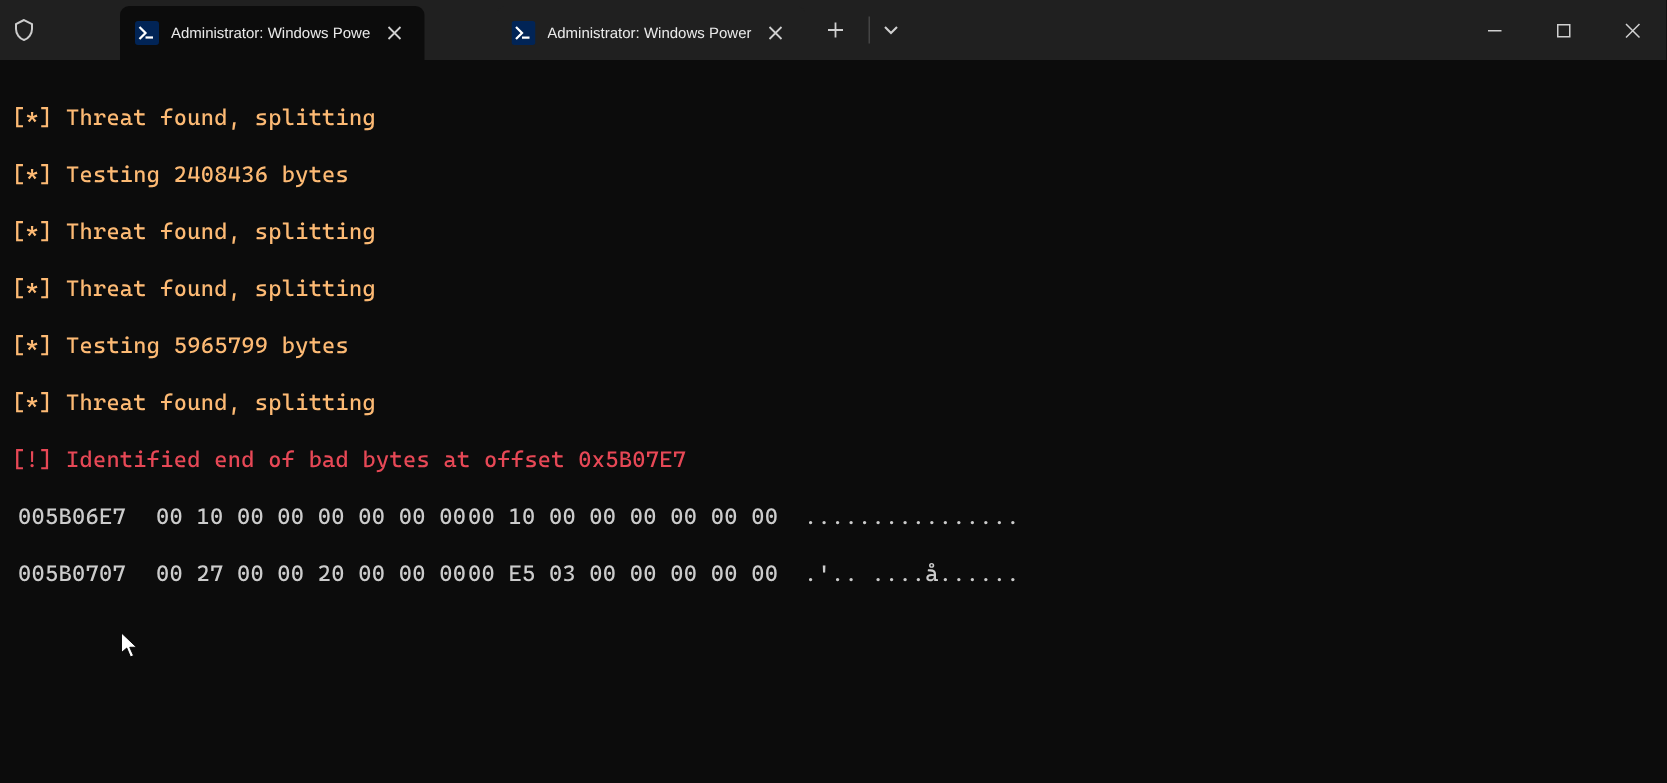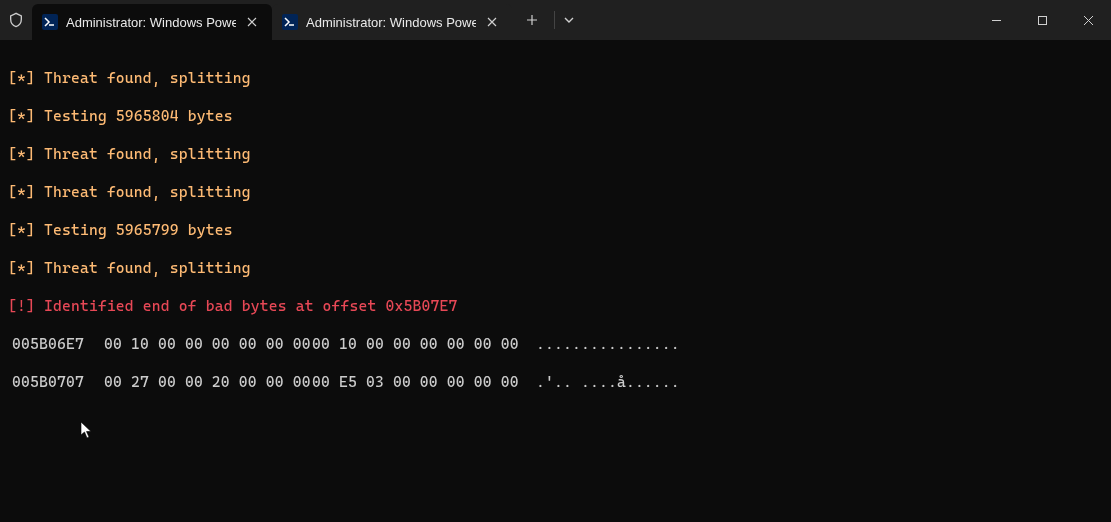--- a/index.html
+++ b/index.html
@@ -23,24 +23,25 @@
     width:32px; height:40px;
     display:flex; align-items:center; justify-content:center;
     color:#cccccc;
   }
   .tab {
     display:flex; align-items:center;
     height:36px; padding:0 10px 0 10px;
     margin-top:4px;
     border-top-left-radius:6px; border-top-right-radius:6px;
     font-family:"Segoe UI",sans-serif;
-    font-size:13px;
+    font-size:10px;
     color:#eaeaea;
     max-width:240px;
     position:relative;
+    margin-left:48px;
   }
   .tab.active { background:#0c0c0c; }
   .tab.inactive { background:#202020; }
   .tab-icon { width:16px; height:16px; margin-right:8px; flex:0 0 16px; }
   .tab-title { overflow:hidden; white-space:nowrap; text-overflow:clip; flex:1; }
   .tab-close {
     width:20px; height:20px; margin-left:6px;
     display:flex; align-items:center; justify-content:center;
     color:#d0d0d0; font-size:12px; border-radius:3px;
   }
@@ -157,21 +158,21 @@
     <div class="win-btn close">
       <svg width="11" height="11" viewBox="0 0 11 11" stroke="currentColor" stroke-width="1">
           <path d="M1 1 L10 10 M10 1 L1 10"></path>
         </svg>
     </div>
   </div>
 </div>
 
 <div class="terminal">
 <div class="c-yellow">[*] Threat found, splitting</div>
-<div class="c-yellow">[*] Testing 5965804 bytes</div>
+<div class="c-yellow">[*] Testing 2408436 bytes</div>
 <div class="c-yellow">[*] Threat found, splitting</div>
 <div class="c-yellow">[*] Threat found, splitting</div>
 <div class="c-yellow">[*] Testing 5965799 bytes</div>
 <div class="c-yellow">[*] Threat found, splitting</div>
 <div class="c-red">[!] Identified end of bad bytes at offset 0x5B07E7</div>
 <div class="hex-row"><span class="hex-addr">005B06E7</span><span class="hex-g1">00 10 00 00 00 00 00 00</span><span class="hex-g2">00 10 00 00 00 00 00 00</span><span class="hex-ascii">................</span></div>
 <div class="hex-row"><span class="hex-addr">005B0707</span><span class="hex-g1">00 27 00 00 20 00 00 00</span><span class="hex-g2">00 E5 03 00 00 00 00 00</span><span class="hex-ascii">.'.. ....å......</span></div>
 
 
 

